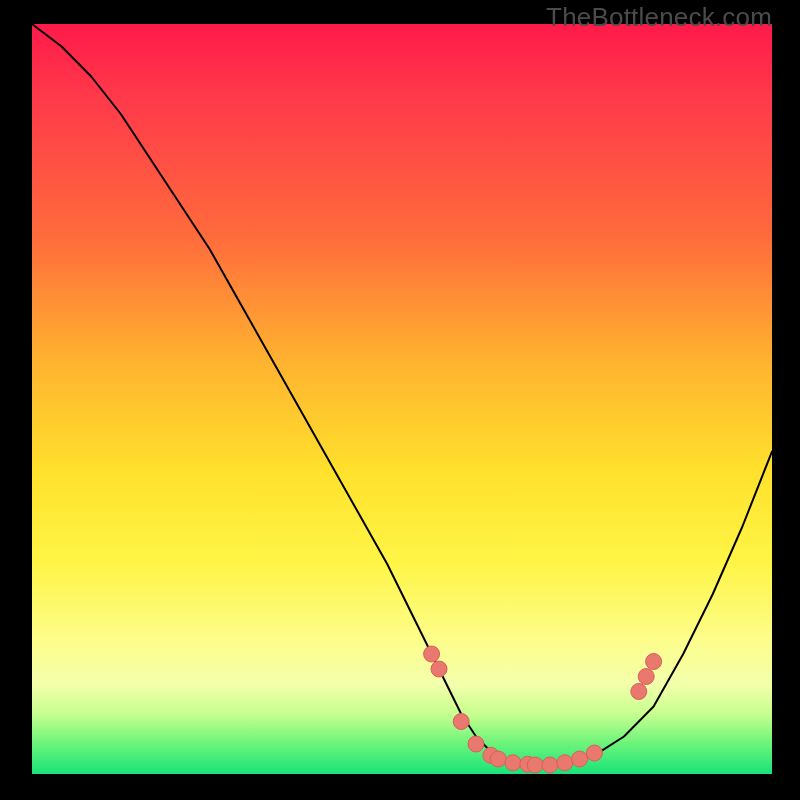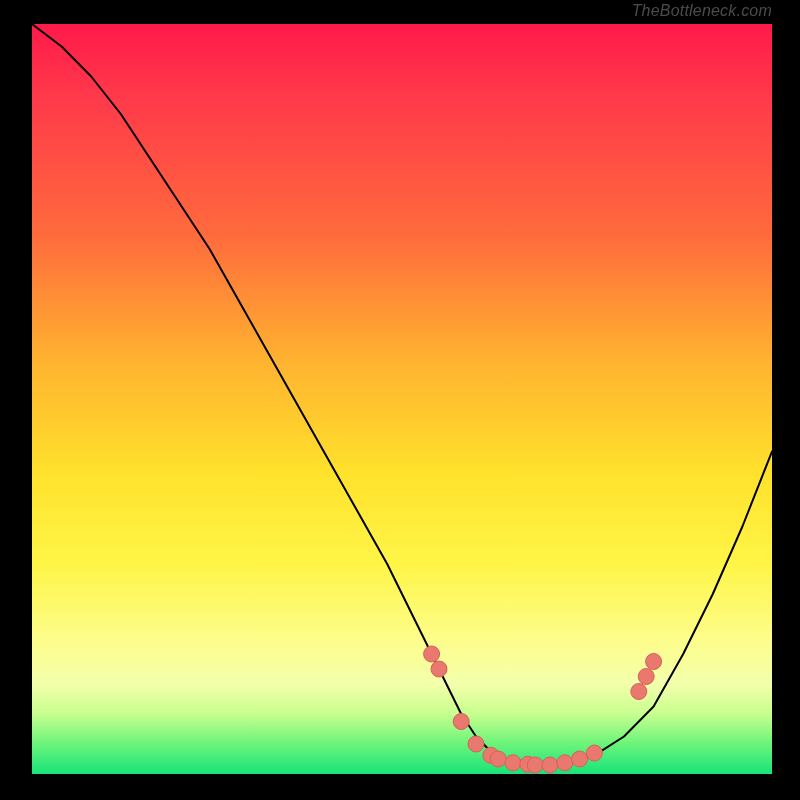--- a/index.html
+++ b/index.html
@@ -39,25 +39,24 @@
       #c7ff8f 92%,
       #6bf47a 96%,
       #18e37a 100%
     );
   }
   .watermark {
     position: absolute;
     top: 2px;
     right: 28px;
     color: #4b4b4b;
-    font-size: 16px;
+    font-size: 26px;
     font-weight: 500;
     letter-spacing: 0.2px;
     user-select: none;
-    font-style: italic;
   }
   svg.curve {
     position: absolute;
     left: 0;
     top: 0;
     width: 740px;
     height: 750px;
   }
 </style>
 </head>

